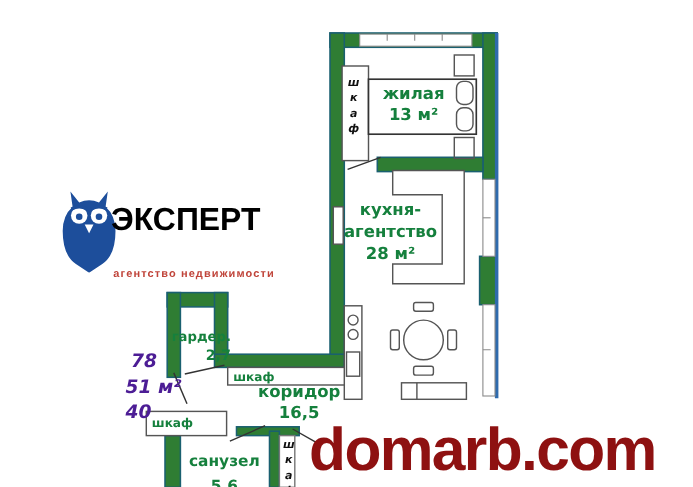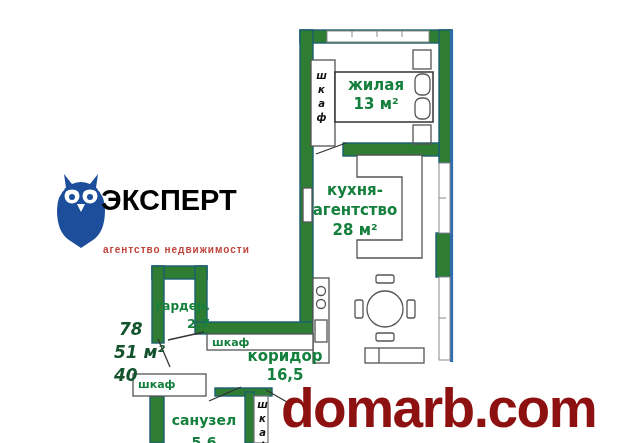--- a/index.html
+++ b/index.html
@@ -9,21 +9,21 @@
   svg{display:block;}
   .rl{position:absolute;font-weight:bold;color:#15803d;text-align:center;z-index:3;}
   .vtext{position:absolute;font-weight:bold;font-style:italic;color:#101010;z-index:3;
          writing-mode:vertical-rl;text-orientation:upright;font-size:10px;letter-spacing:3px;line-height:12px;}
   .logo{position:absolute;left:55px;top:168px;width:210px;height:75px;z-index:4;}
   .logo-title{position:absolute;left:46px;top:16px;font-size:29px;font-weight:bold;
               color:#000000;letter-spacing:0px;font-family:"Liberation Sans",sans-serif;}
   .logo-tagline{position:absolute;left:48px;top:52px;font-size:10px;font-weight:bold;
               color:#c0443a;letter-spacing:1px;white-space:nowrap;font-family:"Liberation Sans",sans-serif;margin-top:24px;}
   .figures{position:absolute;left:114px;top:318px;font-size:17px;font-weight:bold;font-style:italic;
-           color:#14532d;line-height:23px;z-index:3;}
+           color:#4c1d95;line-height:23px;z-index:3;}
   .figures div:first-child{margin-left:5px;}
   .watermark{position:absolute;left:281px;top:376px;font-size:55px;font-weight:bold;
              color:#8e1111;letter-spacing:-1.5px;z-index:6;white-space:nowrap;
              font-family:"Liberation Sans",sans-serif;}
 </style>
 </head>
 <body>
 
 <div class="stage">
 
@@ -109,21 +109,21 @@
     <div>кухня-</div>
     <div>агентство</div>
     <div>28 м²</div>
   </div>
 
   <div class="rl" style="left:152px;top:298px;width:58px;font-size:12px;line-height:17px;text-align:right;">
     <div>гардер.</div>
     <div style="font-size:13px;">2,7</div>
   </div>
 
-  <div class="rl" style="left:232px;top:347px;width:80px;font-size:15px;line-height:19px;margin-left:13px;">
+  <div class="rl" style="left:232px;top:347px;width:80px;font-size:15px;line-height:19px;">
     <div>коридор</div>
     <div>16,5</div>
   </div>
 
   <div class="rl" style="left:164px;top:409px;width:80px;font-size:14px;line-height:22px;">
     <div>санузел</div>
     <div>5,6</div>
   </div>
 
   <div class="vtext" style="left:315px;top:70px;height:76px;">шкаф</div>

